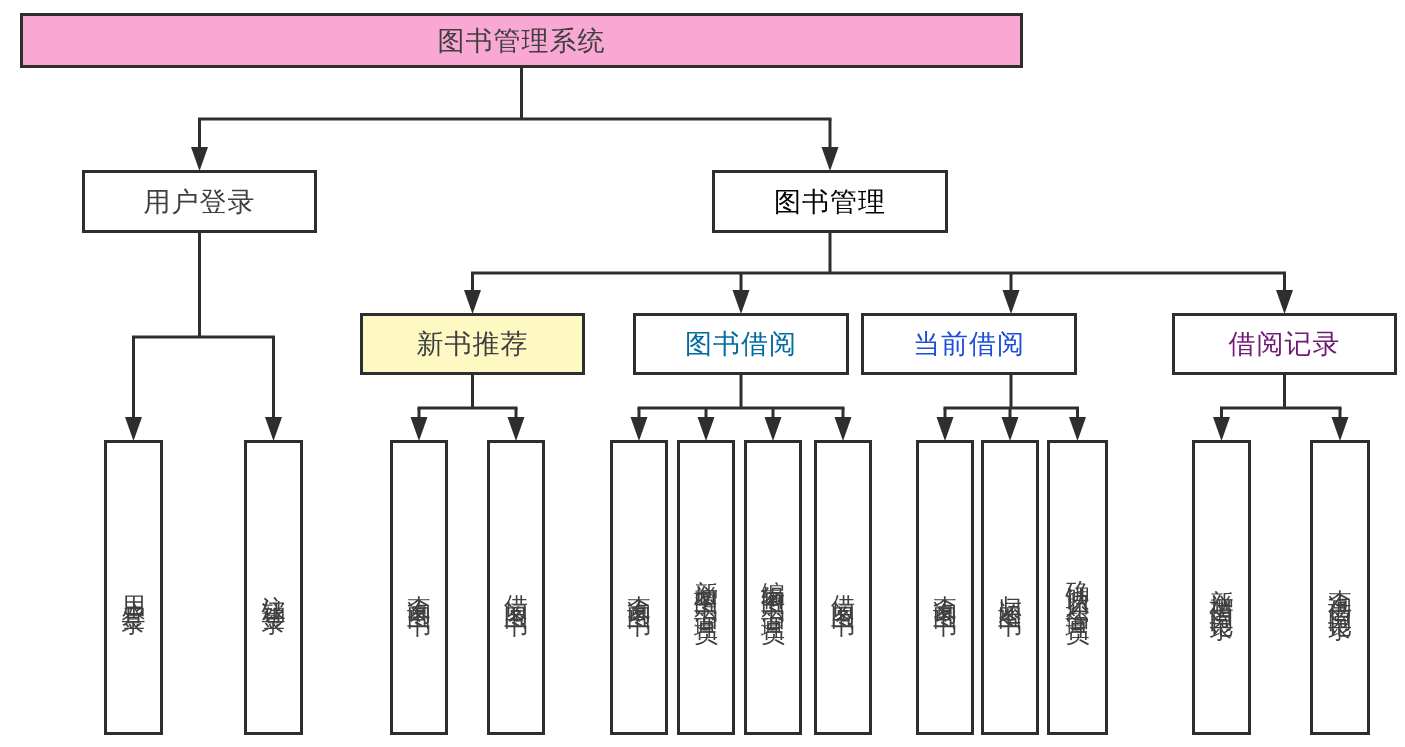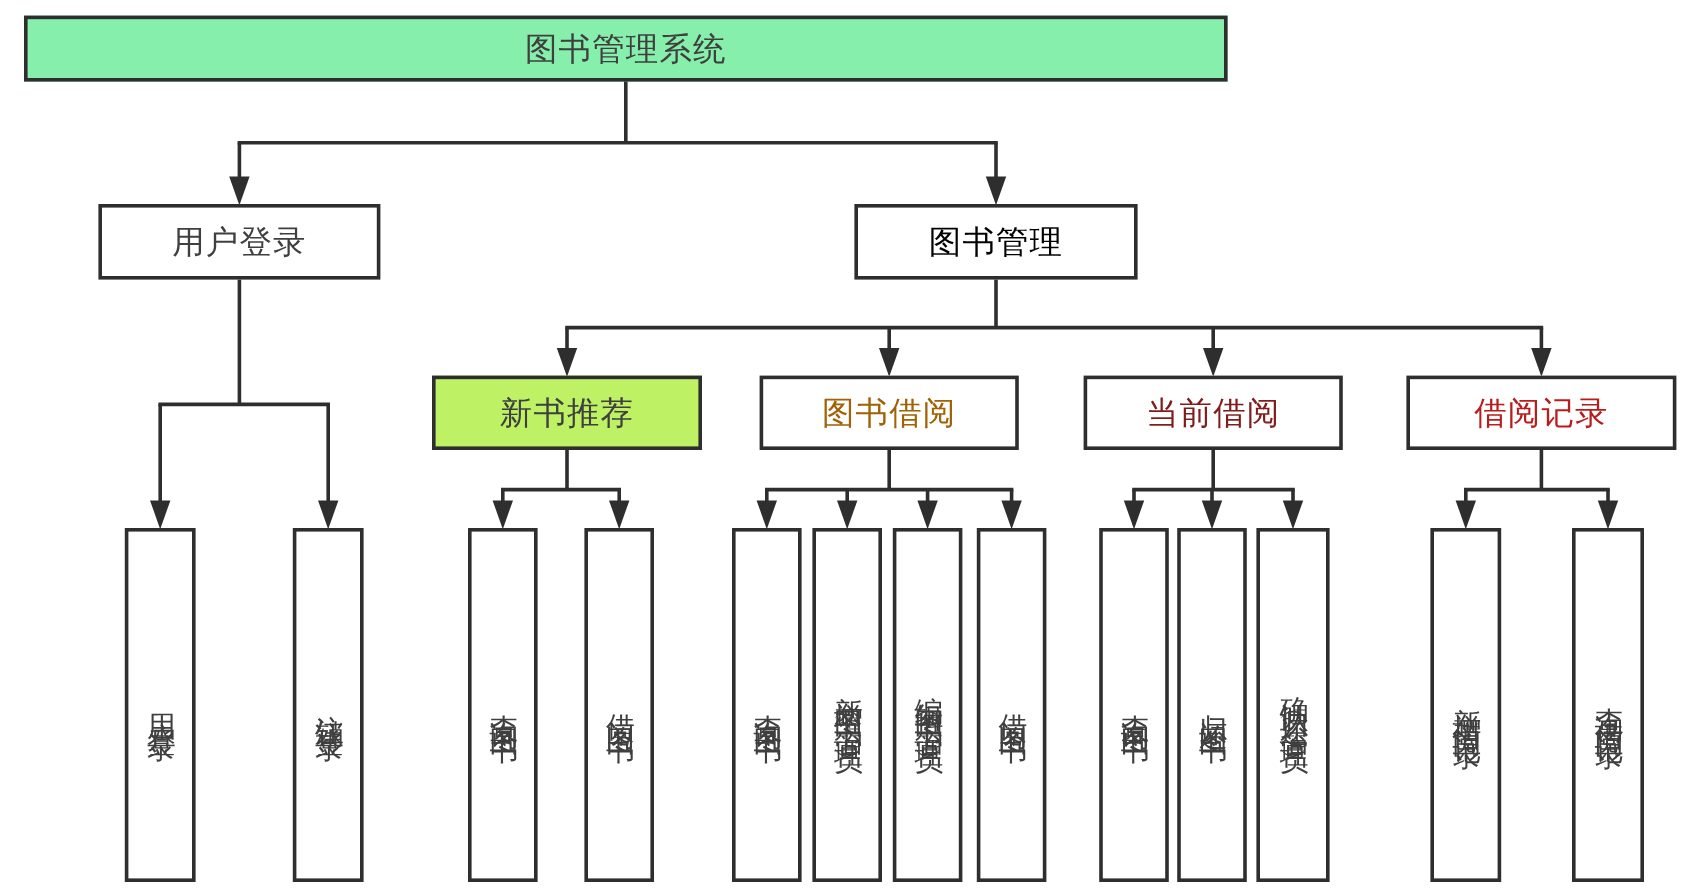--- a/index.html
+++ b/index.html
@@ -108,39 +108,39 @@
       <polygon fill="#2e2e2e" points="630.5,417 647.5,417 639,441"></polygon>
       <polygon fill="#2e2e2e" points="697.5,417 714.5,417 706,441"></polygon>
       <polygon fill="#2e2e2e" points="764.5,417 781.5,417 773,441"></polygon>
       <polygon fill="#2e2e2e" points="834.5,417 851.5,417 843,441"></polygon>
       <polygon fill="#2e2e2e" points="936.5,417 953.5,417 945,441"></polygon>
       <polygon fill="#2e2e2e" points="1001.5,417 1018.5,417 1010,441"></polygon>
       <polygon fill="#2e2e2e" points="1069,417 1086,417 1077.5,441"></polygon>
       <polygon fill="#2e2e2e" points="1213,417 1230,417 1221.5,441"></polygon>
       <polygon fill="#2e2e2e" points="1331.5,417 1348.5,417 1340,441"></polygon>
     </svg>
-<div class="node h" style="left: 20px; top: 13px; width: 1003px; height: 55px; border-color: rgb(46, 46, 46); background: #86efac; color: rgb(63, 63, 63);">
+<div class="node h" style="left: 20px; top: 13px; width: 1003px; height: 55px; border-color: rgb(46, 46, 46); background: #f9a8d4; color: rgb(63, 63, 63);">
       <span class="label">图书管理系统</span>
     </div>
     <div class="node h" style="left: 82px; top: 170px; width: 235px; height: 63px; border-color: rgb(46, 46, 46); background: rgb(255, 255, 255); color: rgb(63, 63, 63);">
       <span class="label">用户登录</span>
     </div>
     <div class="node h" style="left: 712px; top: 170px; width: 236px; height: 63px; border-color: rgb(46, 46, 46); background: rgb(255, 255, 255); color: #000000;">
       <span class="label">图书管理</span>
     </div>
-    <div class="node h" style="left: 360px; top: 313px; width: 225px; height: 62px; border-color: rgb(46, 46, 46); background: #bef264; color: rgb(63, 63, 63);">
+    <div class="node h" style="left: 360px; top: 313px; width: 225px; height: 62px; border-color: rgb(46, 46, 46); background: #fef9c3; color: rgb(63, 63, 63);">
       <span class="label">新书推荐</span>
     </div>
-    <div class="node h" style="left: 633px; top: 313px; width: 216px; height: 62px; border-color: rgb(46, 46, 46); background: rgb(255, 255, 255); color: #a16207;">
+    <div class="node h" style="left: 633px; top: 313px; width: 216px; height: 62px; border-color: rgb(46, 46, 46); background: rgb(255, 255, 255); color: #0369a1;">
       <span class="label">图书借阅</span>
     </div>
-    <div class="node h" style="left: 903px; top: 313px; width: 216px; height: 62px; border-color: rgb(46, 46, 46); background: rgb(255, 255, 255); color: #7f1d1d; align-items: center;">
+    <div class="node h" style="left: 861px; top: 313px; width: 216px; height: 62px; border-color: rgb(46, 46, 46); background: rgb(255, 255, 255); color: #1d4ed8; align-items: center;">
       <span class="label">当前借阅</span>
     </div>
-    <div class="node h" style="left: 1172px; top: 313px; width: 225px; height: 62px; border-color: rgb(46, 46, 46); background: rgb(255, 255, 255); color: #b91c1c; font-family: Liberation Mono, monospace;">
+    <div class="node h" style="left: 1172px; top: 313px; width: 225px; height: 62px; border-color: rgb(46, 46, 46); background: rgb(255, 255, 255); color: #701a75; font-family: Liberation Mono, monospace;">
       <span class="label">借阅记录</span>
     </div>
     <div class="node v" style="left: 104px; top: 440px; width: 59px; height: 295px; border-color: rgb(46, 46, 46); background: rgb(255, 255, 255); color: rgb(63, 63, 63);">
       <span class="label">用户登录</span>
     </div>
     <div class="node v" style="left: 244px; top: 440px; width: 59px; height: 295px; border-color: rgb(46, 46, 46); background: rgb(255, 255, 255); color: rgb(63, 63, 63);">
       <span class="label">注销登录</span>
     </div>
     <div class="node v" style="left: 390px; top: 440px; width: 58px; height: 295px; border-color: rgb(46, 46, 46); background: rgb(255, 255, 255); color: rgb(63, 63, 63);">
       <span class="label">查询图书</span>

